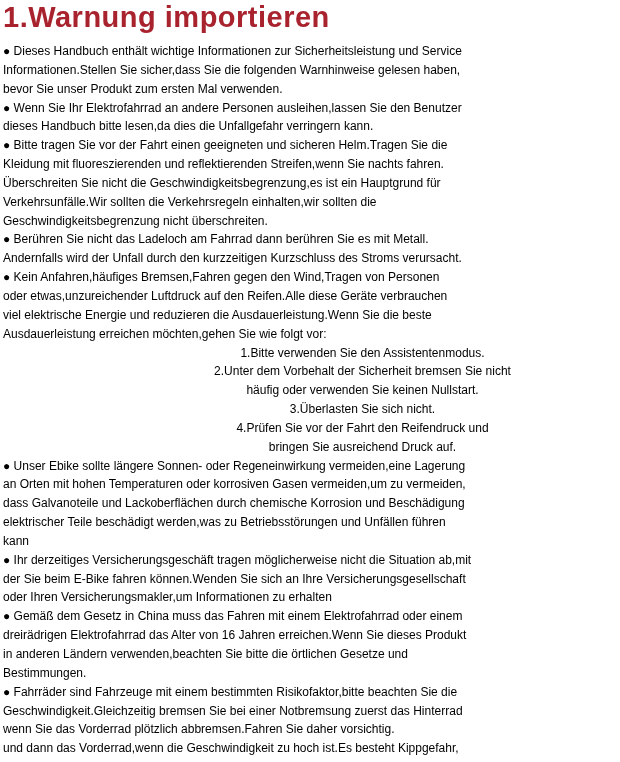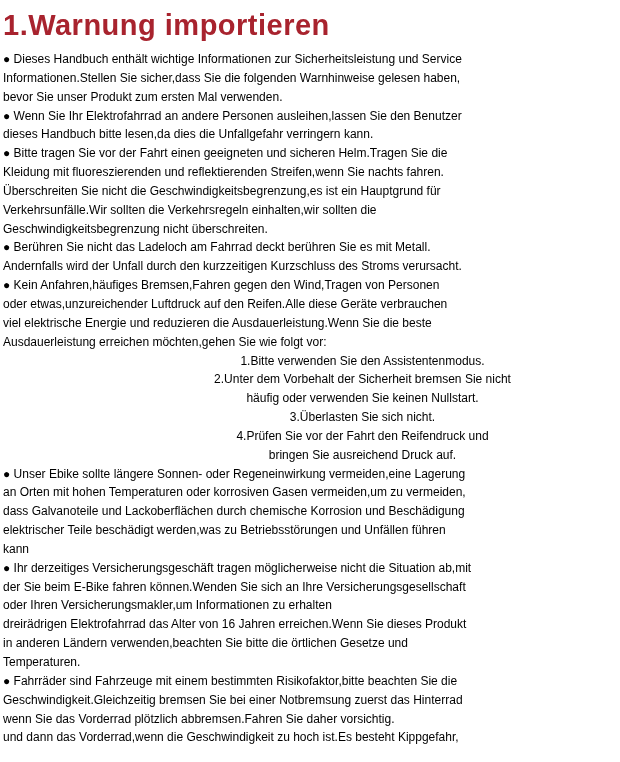--- a/index.html
+++ b/index.html
@@ -42,21 +42,21 @@
     font-size: 12px;
     line-height: 18.85px;
     height: 18.85px;
   }
 </style>
 </head>
 <body>
 
 <div class="page">
 
-  <h1 class="doc-title" style="color: rgb(168, 35, 46); margin-top: 8px;">1.Warnung importieren</h1>
+  <h1 class="doc-title" style="color: rgb(168, 35, 46);">1.Warnung importieren</h1>
 
   <div class="para">
     <div class="line">● Dieses Handbuch enthält wichtige Informationen zur Sicherheitsleistung und Service</div>
     <div class="line">Informationen.Stellen Sie sicher,dass Sie die folgenden Warnhinweise gelesen haben,</div>
     <div class="line">bevor Sie unser Produkt zum ersten Mal verwenden.</div>
   </div>
 
   <div class="para">
     <div class="line">● Wenn Sie Ihr Elektrofahrrad an andere Personen ausleihen,lassen Sie den Benutzer</div>
     <div class="line">dieses Handbuch bitte lesen,da dies die Unfallgefahr verringern kann.</div>
@@ -64,21 +64,21 @@
 
   <div class="para">
     <div class="line">● Bitte tragen Sie vor der Fahrt einen geeigneten und sicheren Helm.Tragen Sie die</div>
     <div class="line">Kleidung mit fluoreszierenden und reflektierenden Streifen,wenn Sie nachts fahren.</div>
     <div class="line">Überschreiten Sie nicht die Geschwindigkeitsbegrenzung,es ist ein Hauptgrund für</div>
     <div class="line">Verkehrsunfälle.Wir sollten die Verkehrsregeln einhalten,wir sollten die</div>
     <div class="line">Geschwindigkeitsbegrenzung nicht überschreiten.</div>
   </div>
 
   <div class="para">
-    <div class="line">● Berühren Sie nicht das Ladeloch am Fahrrad deckt berühren Sie es mit Metall.</div>
+    <div class="line">● Berühren Sie nicht das Ladeloch am Fahrrad dann berühren Sie es mit Metall.</div>
     <div class="line">Andernfalls wird der Unfall durch den kurzzeitigen Kurzschluss des Stroms verursacht.</div>
   </div>
 
   <div class="para">
     <div class="line">● Kein Anfahren,häufiges Bremsen,Fahren gegen den Wind,Tragen von Personen</div>
     <div class="line">oder etwas,unzureichender Luftdruck auf den Reifen.Alle diese Geräte verbrauchen</div>
     <div class="line">viel elektrische Energie und reduzieren die Ausdauerleistung.Wenn Sie die beste</div>
     <div class="line">Ausdauerleistung erreichen möchten,gehen Sie wie folgt vor:</div>
   </div>
 
@@ -99,23 +99,24 @@
     <div class="line">kann</div>
   </div>
 
   <div class="para">
     <div class="line">● Ihr derzeitiges Versicherungsgeschäft tragen möglicherweise nicht die Situation ab,mit</div>
     <div class="line">der Sie beim E-Bike fahren können.Wenden Sie sich an Ihre Versicherungsgesellschaft</div>
     <div class="line">oder Ihren Versicherungsmakler,um Informationen zu erhalten</div>
   </div>
 
   <div class="para">
+    <div class="line">● Gemäß dem Gesetz in China muss das Fahren mit einem Elektrofahrrad oder einem</div>
     <div class="line">dreirädrigen Elektrofahrrad das Alter von 16 Jahren erreichen.Wenn Sie dieses Produkt</div>
     <div class="line">in anderen Ländern verwenden,beachten Sie bitte die örtlichen Gesetze und</div>
-    <div class="line">Temperaturen.</div>
+    <div class="line">Bestimmungen.</div>
   </div>
 
   <div class="para">
     <div class="line">● Fahrräder sind Fahrzeuge mit einem bestimmten Risikofaktor,bitte beachten Sie die</div>
     <div class="line">Geschwindigkeit.Gleichzeitig bremsen Sie bei einer Notbremsung zuerst das Hinterrad</div>
     <div class="line">wenn Sie das Vorderrad plötzlich abbremsen.Fahren Sie daher vorsichtig.</div>
     <div class="line">und dann das Vorderrad,wenn die Geschwindigkeit zu hoch ist.Es besteht Kippgefahr,</div>
   </div>
 
 </div>

